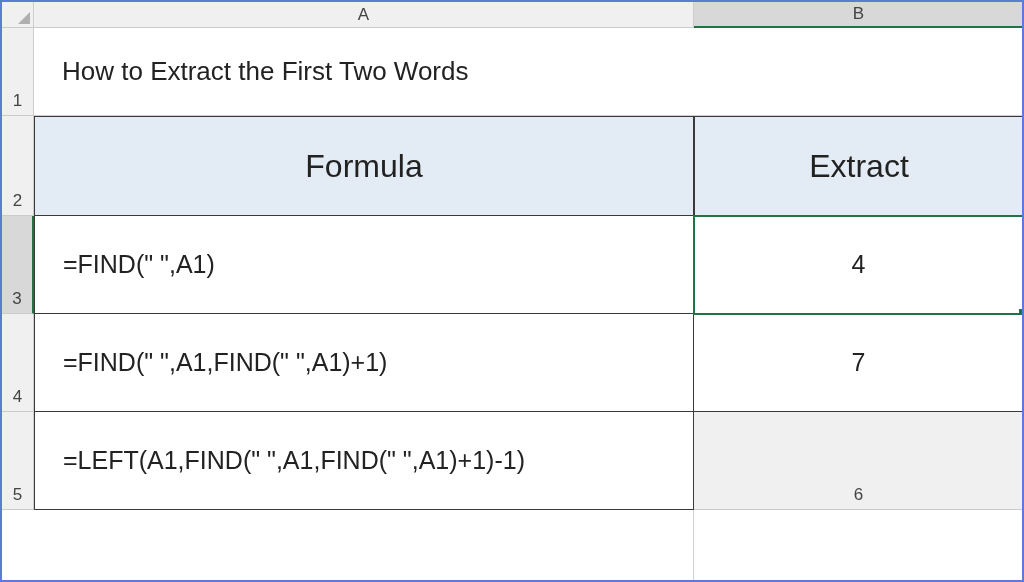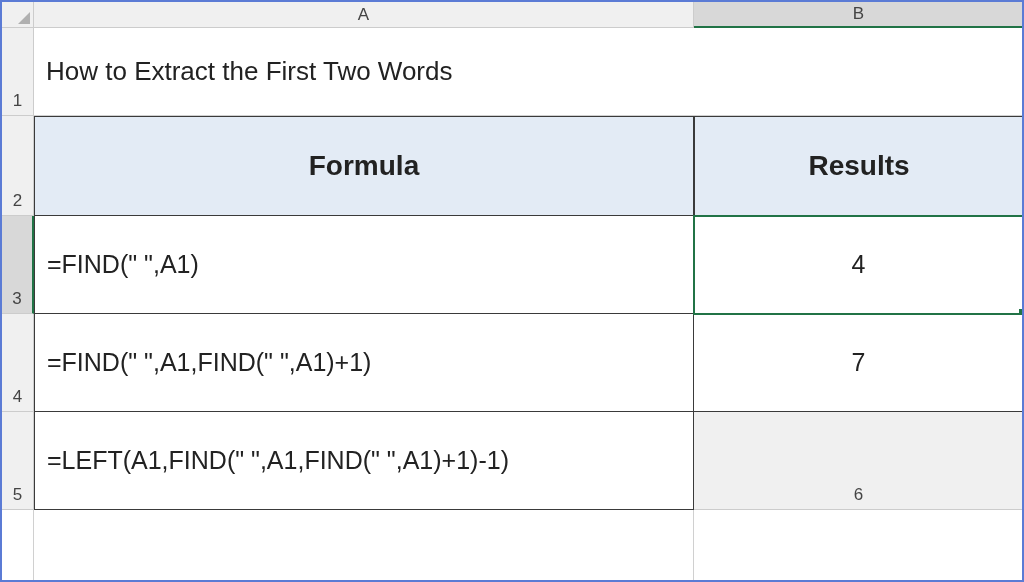--- a/index.html
+++ b/index.html
@@ -65,38 +65,38 @@
     }
     .rowhdr.active {
       background: #d8d8d8;
       border-right: 2px solid #217346;
     }
     .cell {
       border-right: 1px solid #d0d0d0;
       border-bottom: 1px solid #d0d0d0;
       display: flex;
       align-items: center;
-      padding: 0 12px;
+      padding: 0 28px;
       font-size: 24px;
       color: #222;
       background: #fff;
       overflow: hidden;
       white-space: nowrap;
     }
     .title {
       font-size: 26px;
       border-right: none;
     }
     .title-b {
       border-bottom: 1px solid #d0d0d0;
     }
     .thead {
       background: #e3ebf5;
-      font-weight: bold;
-      font-size: 28px;
+      font-weight: normal;
+      font-size: 32px;
       justify-content: center;
       border: 1px solid #3a3a3a;
     }
     .tbody-a {
       border-left: 1px solid #3a3a3a;
       border-right: 1px solid #3a3a3a;
       border-bottom: 1px solid #3a3a3a;
       font-size: 25px;
     }
     .tbody-b {
@@ -129,21 +129,21 @@
   <div class="corner"></div>
   <div class="colhdr">A</div>
   <div class="colhdr active">B</div>
 
   <div class="rowhdr">1</div>
   <div class="cell title">How to Extract the First Two Words</div>
   <div class="cell title-b"></div>
 
   <div class="rowhdr">2</div>
   <div class="cell thead">Formula</div>
-  <div class="cell thead">Results</div>
+  <div class="cell thead">Extract</div>
 
   <div class="rowhdr active">3</div>
   <div class="cell tbody-a">=FIND(" ",A1)</div>
   <div class="cell tbody-b selected">4</div>
 
   <div class="rowhdr">4</div>
   <div class="cell tbody-a">=FIND(" ",A1,FIND(" ",A1)+1)</div>
   <div class="cell tbody-b">7</div>
 
   <div class="rowhdr">5</div>

